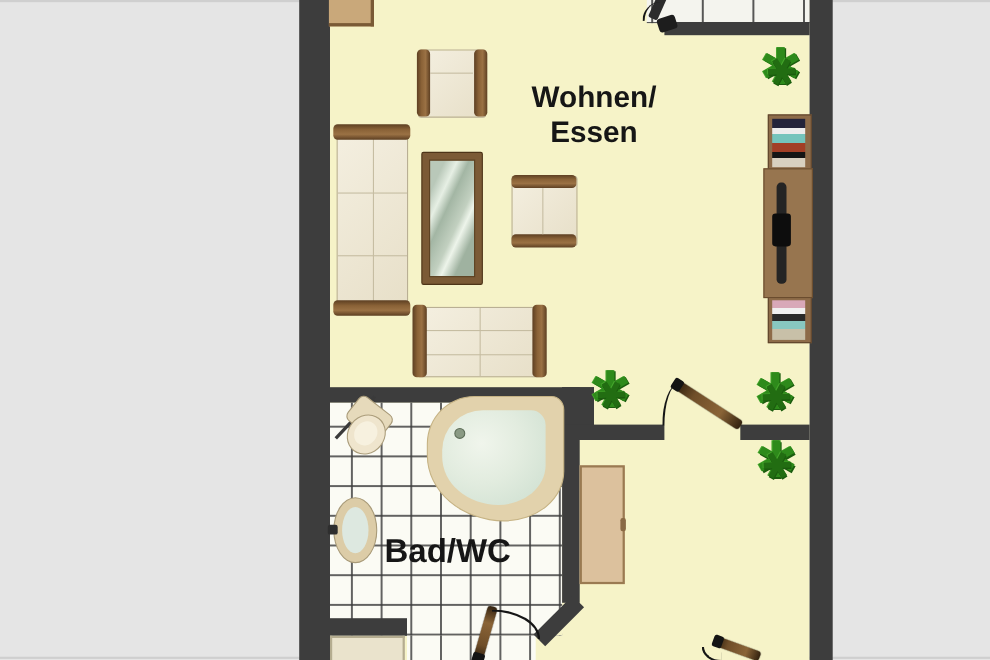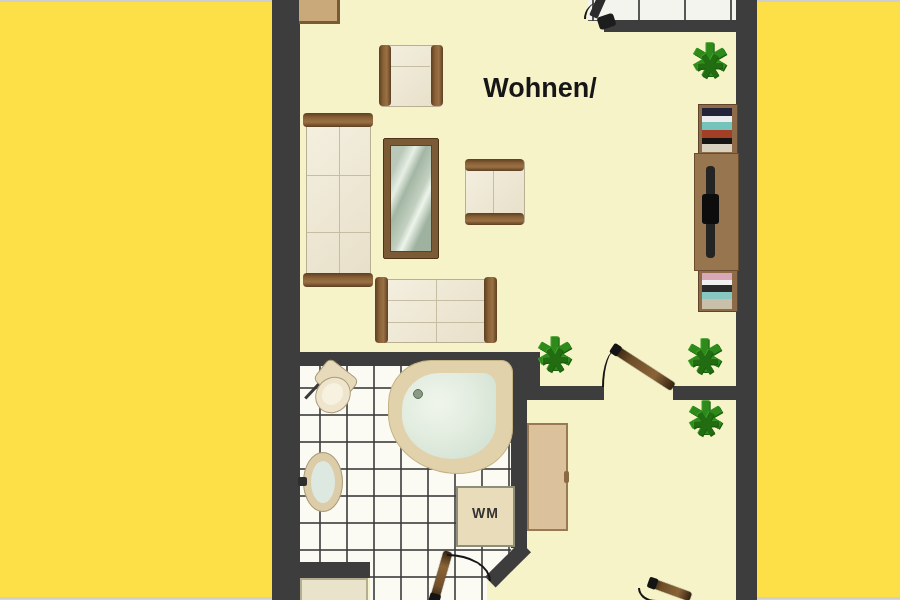--- a/index.html
+++ b/index.html
@@ -1,18 +1,18 @@
 <!DOCTYPE html>
 <html style="--floor: #f6f3c8; --wall: #3d3d3d; --tile_bg: #fbfbf4; --wood: #7b5a36; --cream: #efe8d3; --plant: #2e8a1b; --tub_rim: #e2d2ac; --tub_water: #dbe8da; --wardrobe: #dcc19d; --wm_box: #e9dcba;"><head>
 <meta charset="utf-8">
 <style>
   html,body{margin:0;padding:0;background:#fff;}
   #canvas{
     position:relative;width:900px;height:600px;overflow:hidden;
-    background:#fde047;
+    background:#e5e5e5;
     font-family:"Liberation Sans","DejaVu Sans",sans-serif;
   }
   .abs{position:absolute;}
   .frame-line{left:0;width:900px;height:2px;background:#cfcfcf;}
   
   .floor{background:var(--floor,#f6f3c8);}
   .wall{background:var(--wall,#3d3d3d);}
   .tiles{
     background-color:var(--tile_bg,#fbfbf4);
     background-image:
@@ -115,41 +115,40 @@
     <div class="abs" style="left:3px;top:3px;width:30px;height:44px;background:linear-gradient(to bottom,#23233a 0 8px,#ececec 8px 14px,#74c4bc 14px 22px,#a23f26 22px 30px,#151515 30px 36px,#d8d0c0 36px 44px);"></div>
     <div class="abs" style="left:-5px;top:48px;width:43px;height:116px;background:#97754f;border:1px solid #6a4c2e;">
       <div class="abs" style="left:11px;top:12px;width:9px;height:92px;background:#242424;border-radius:4px;"></div>
       <div class="abs" style="left:7px;top:40px;width:17px;height:30px;background:#0d0d0d;border-radius:3px;"></div>
     </div>
     <div class="abs" style="left:3px;top:168px;width:30px;height:36px;background:linear-gradient(to bottom,#d8a8b8 0 7px,#f0f0f0 7px 12px,#2a2a2a 12px 19px,#88c8c0 19px 26px,#c8c0a8 26px 36px);"></div>
   </div>
 
   <div class="abs label" style="left:470px;top:72px;width:140px;font-size:27px;">
     <div>Wohnen/</div>
+    <div>Essen</div>
   </div>
+  <div class="abs label" style="left:332px;top:484px;width:150px;font-size:30px;">Bad/WC</div>
 
   <div class="abs" style="left:297px;top:378px;width:52px;height:3px;background:#3a3a3a;transform:rotate(-47deg);"></div>
   <div class="abs" style="left:317px;top:366px;width:36px;height:26px;background:#e6dabb;border:1px solid #a89a78;border-radius:6px;transform:rotate(38deg);"></div>
   <div class="abs" style="left:316px;top:376px;width:32px;height:36px;background:#efe5cd;border:1px solid #ab9d7b;border-radius:50%;transform:rotate(38deg);">
     <div class="abs" style="left:5px;top:6px;width:20px;height:23px;background:#f7f1df;border-radius:50%;"></div>
   </div>
 
   <div class="abs" style="left:388px;top:360px;width:123px;height:112px;background:#e2d2ac;border:1px solid #c6b384;border-radius:38% 10% 48% 62% / 42% 12% 44% 58%;">
     <div class="abs" style="left:13px;top:12px;width:94px;height:86px;background:radial-gradient(ellipse at 38% 35%, #f0f5ec 0%, #e2ecdf 45%, #ccdecf 100%);border-radius:45% 16% 52% 62% / 48% 18% 48% 58%;"></div>
     <div class="abs" style="left:24px;top:28px;width:8px;height:8px;background:#8a9a84;border:1px solid #5d6d58;border-radius:50%;"></div>
   </div>
 
   <div class="abs" style="left:303px;top:452px;width:38px;height:58px;background:#dccca7;border:1px solid #a89a78;border-radius:50%;">
     <div class="abs" style="left:7px;top:8px;width:24px;height:42px;background:#dde8e0;border-radius:50%;"></div>
   </div>
   <div class="abs" style="left:298px;top:477px;width:9px;height:9px;background:#2e2e2e;border-radius:2px;"></div>
 
-  <div class="abs" style="left:456px;top:486px;width:55px;height:57px;background:var(--wm_box,#e9dcba);border:2px solid #8d8d7a;">
-    <div class="label" style="padding-top:17px;font-size:14px;letter-spacing:1px;color:#333;">WM</div>
-  </div>
 
   <div class="abs" style="left:527px;top:423px;width:37px;height:104px;background:var(--wardrobe,#dcc19d);border:2px solid #9a7a52;">
     <div class="abs" style="right:-3px;top:46px;width:5px;height:12px;background:#8a6a45;border-radius:2px;"></div>
   </div>
 
   <div class="abs leaf" style="left:607px;top:363px;width:72px;height:9px;transform:rotate(33deg);">
       <div class="tip"></div>
     </div>
   <div class="abs arc" style="left:602px;top:349px;width:13px;height:38px;border-left-width:2.5px;border-top-left-radius:100% 100%;"></div>
 

